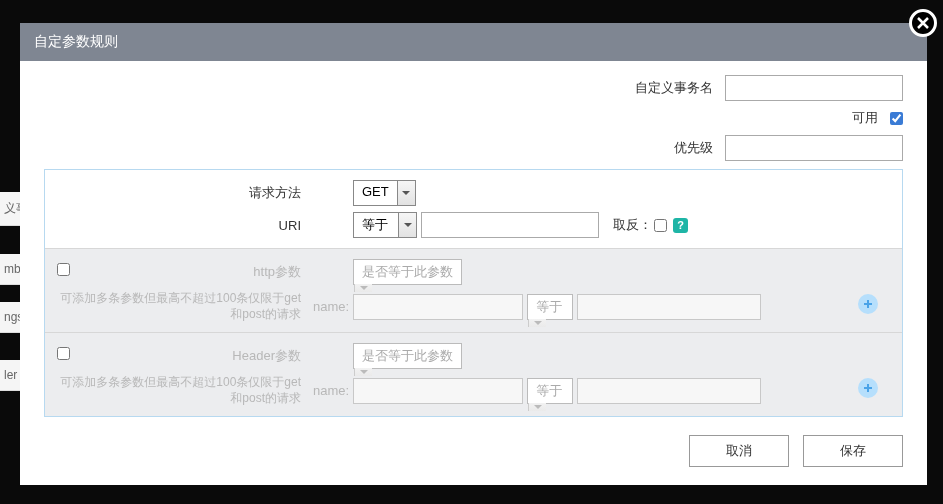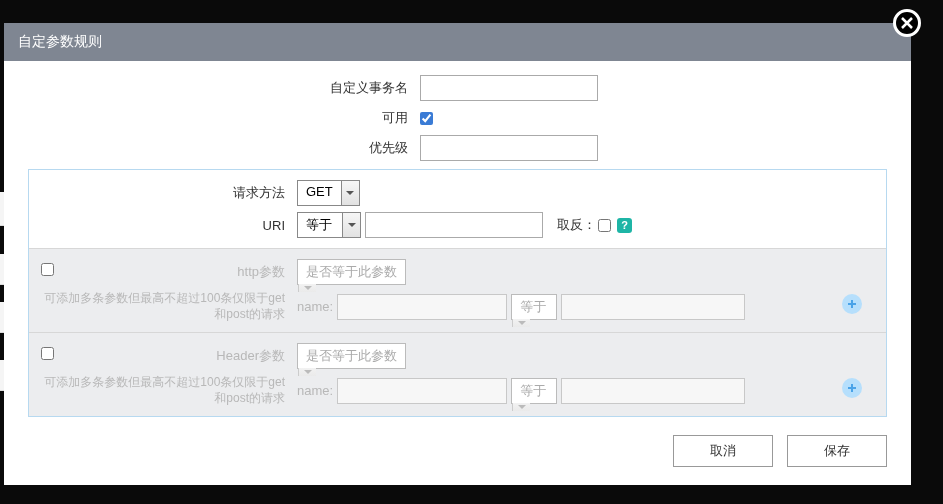--- a/index.html
+++ b/index.html
@@ -25,21 +25,21 @@
       color: #666;
       font-size: 12px;
       padding: 8px 4px;
       border-bottom: 1px solid #ddd;
       width: 30px;
       overflow: hidden;
       white-space: nowrap;
     }
     .dialog {
       position: absolute;
-      left: 4px;
+      left: 20px;
       top: 23px;
       width: 907px;
       background: #fff;
     }
     .dialog-header {
       background: #7f8692;
       color: #fff;
       padding: 10px 14px;
       font-size: 14px;
     }
@@ -58,20 +58,21 @@
       justify-content: center;
     }
     .close-btn svg { width: 14px; height: 14px; }
     .dialog-body {
       padding: 14px 24px 18px 24px;
     }
     .form-row {
       display: flex;
       align-items: center;
       margin-bottom: 8px;
+      justify-content: flex-end;
     }
     .form-label {
       width: 392px;
       text-align: right;
       padding-right: 12px;
       color: #333;
       font-size: 13px;
     }
     .text-input {
       border: 1px solid #aaa;
@@ -128,20 +129,21 @@
       position: absolute;
       left: 12px;
       top: 14px;
     }
     .select-wrap {
       display: inline-flex;
       align-items: stretch;
       border: 1px solid #888;
       height: 26px;
       background: #fff;
+      margin-left: 40px;
     }
     .select-wrap.disabled {
       border-color: #bbb;
       color: #aaa;
       flex-direction: column;
     }
     .select-text {
       padding: 3px 8px;
       font-size: 13px;
       min-width: 32px;

